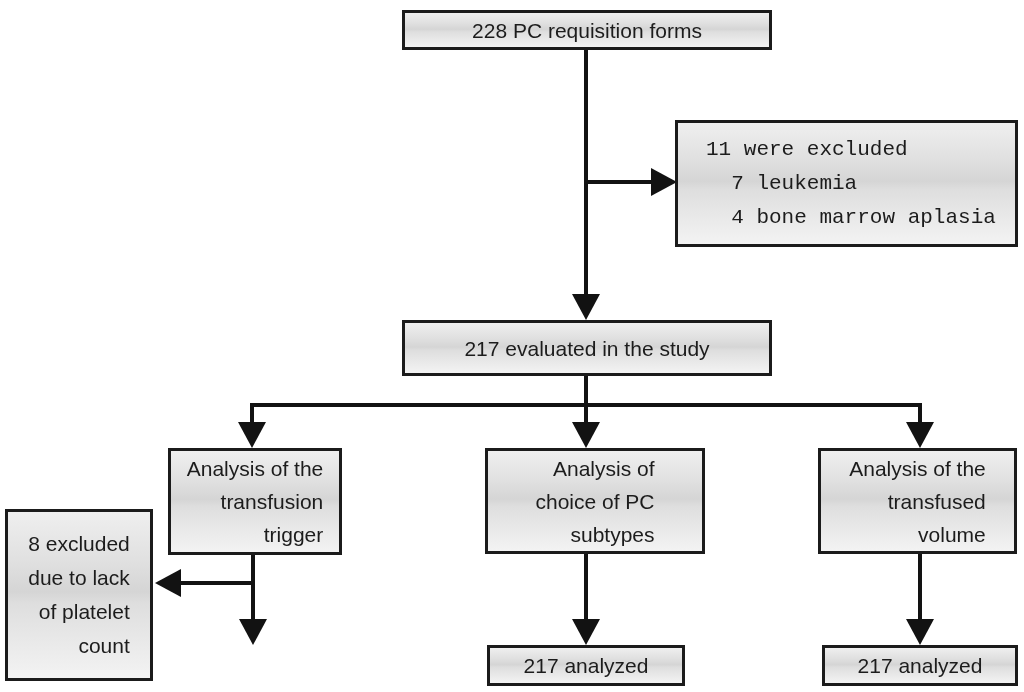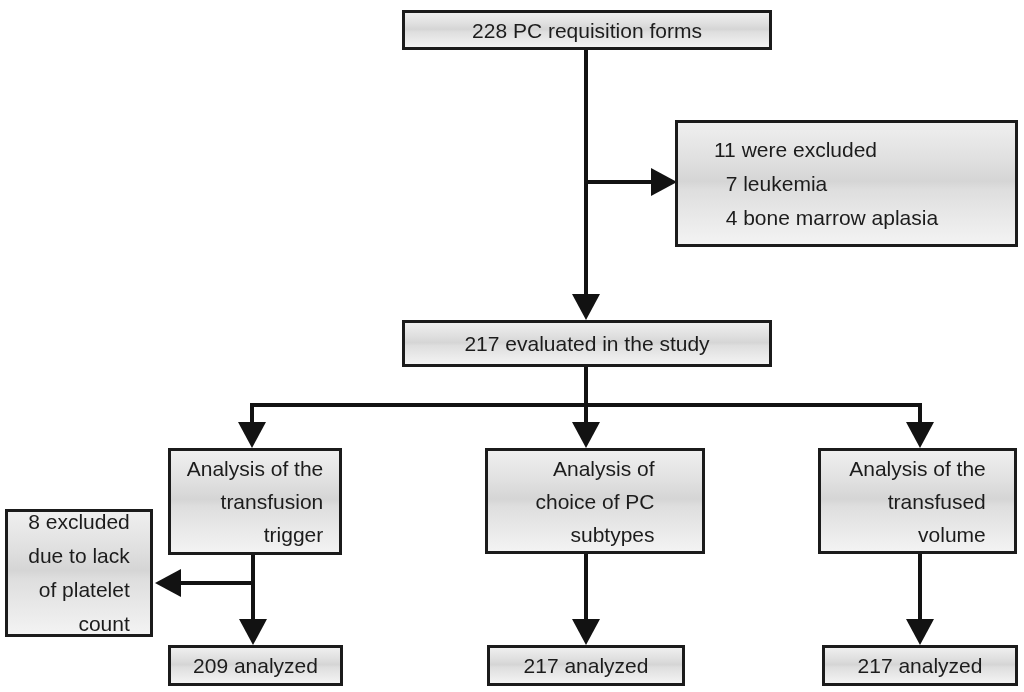--- a/index.html
+++ b/index.html
@@ -29,22 +29,23 @@
     justify-content: center;
     text-align: right;
     white-space: pre;
     font-size: 21px;
     line-height: 33px;
     color: var(--text);
   }
   .node.left-align {
     justify-content: flex-start;
     text-align: left;
-    padding-left: 36px;
+    padding-left: 28px;
     line-height: 34px;
+    font-family: Liberation Mono, monospace;
   }
   .node.tall { line-height: 34px; }
   .line {
     position: absolute;
     background: var(--line);
   }
   .arrow {
     position: absolute;
     width: 0;
     height: 0;
@@ -90,38 +91,37 @@
   <div class="arrow down" style="left:239px; top:619px;"></div>
   <div class="arrow down" style="left:572px; top:619px;"></div>
   <div class="arrow down" style="left:906px; top:619px;"></div>
 
   <div class="node" style="left:402px; top:10px; width:370px; height:40px;">228 PC requisition forms</div>
 
   <div class="node left-align" style="left:675px; top:120px; width:343px; height:127px;">11 were excluded
   7 leukemia
   4 bone marrow aplasia</div>
 
-  <div class="node" style="left:402px; top:320px; width:370px; height:47px;">217 evaluated in the study</div>
+  <div class="node" style="left:402px; top:320px; width:370px; height:56px;">217 evaluated in the study</div>
 
   <div class="node" style="left:168px; top:448px; width:174px; height:107px;">Analysis of the
 transfusion
 trigger</div>
 
   <div class="node" style="left:485px; top:448px; width:220px; height:106px;">Analysis of
 choice of PC
 subtypes</div>
 
   <div class="node" style="left:818px; top:448px; width:199px; height:106px;">Analysis of the
 transfused
 volume</div>
 
-  <div class="node tall" style="left:5px; top:509px; width:148px; height:128px;">8 excluded
+  <div class="node tall" style="left:5px; top:509px; width:148px; height:172px;">8 excluded
 due to lack
 of platelet
 count</div>
 
-  <div class="node" style="left:168px; top:645px; width:175px; height:41px;">209 analyzed</div>
 
   <div class="node" style="left:487px; top:645px; width:198px; height:41px;">217 analyzed</div>
 
   <div class="node" style="left:822px; top:645px; width:196px; height:41px;">217 analyzed</div>
 
 </div>
 
 </body></html>

